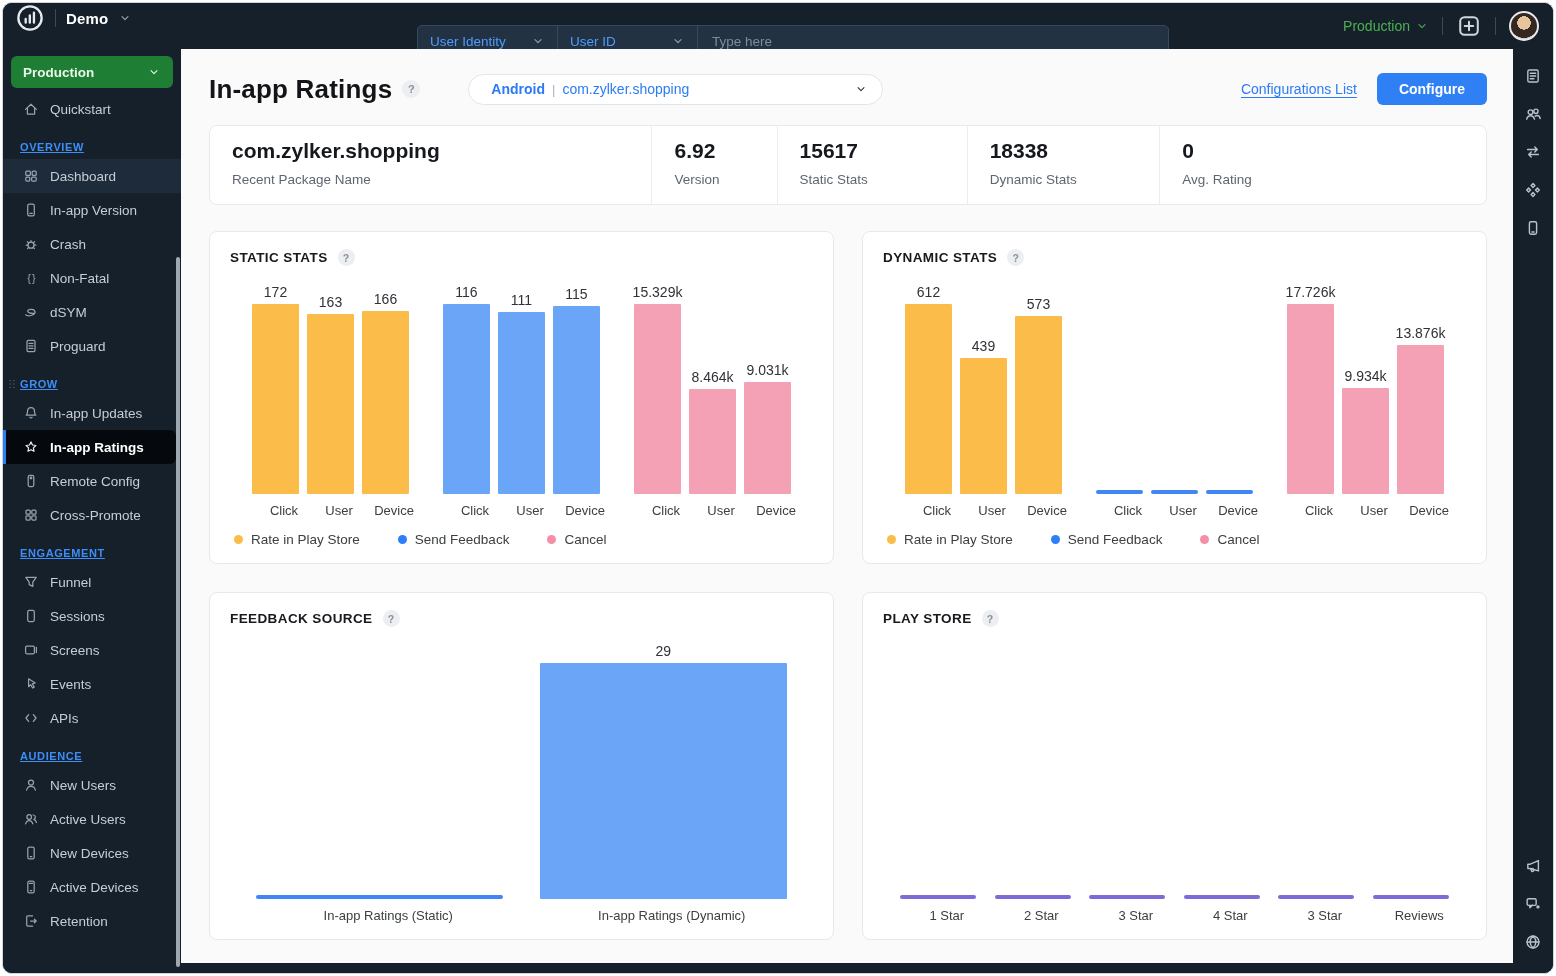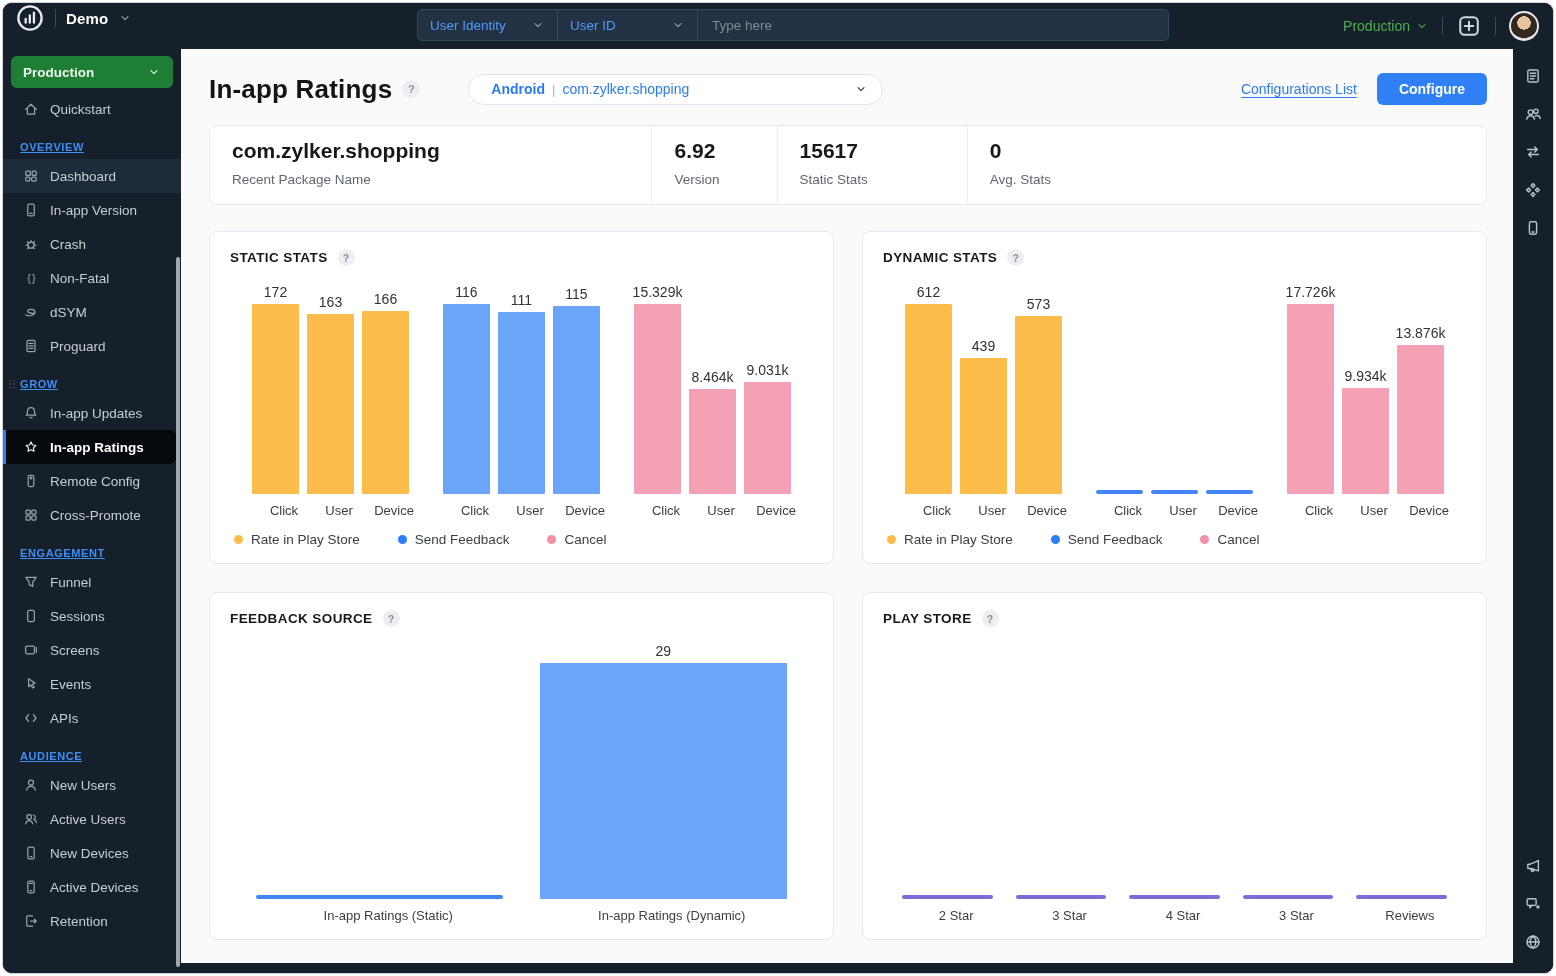--- a/index.html
+++ b/index.html
@@ -9,21 +9,21 @@
   
   .topbar { position:absolute; left:0; top:0; right:0; height:46px; background:#16202B; display:flex; align-items:flex-start; }
   .brand-zone { display:flex; align-items:center; gap:10px; padding-left:12px; }
   .logo { width:30px; height:30px; color:#e6eaee; }
   .logo svg { width:30px; height:30px; }
   .brand-divider { width:1px; height:18px; background:#3a4a5c; }
   .brand-name { color:#ffffff; font-size:15px; font-weight:700; letter-spacing:.2px; }
   .chev { width:14px; height:14px; color:#9aa6b2; }
   .chev svg { width:14px; height:14px; }
 
-  .search { position:absolute; left:414px; top:6px; width:752px; height:32px; background:#223243; border:1px solid #35495e; border-radius:5px; display:flex; align-items:center; overflow:hidden; }
+  .search { position:absolute; left:414px; top:22px; width:752px; height:32px; background:#223243; border:1px solid #35495e; border-radius:5px; display:flex; align-items:center; overflow:hidden; }
   .search-seg { display:flex; align-items:center; justify-content:space-between; width:140px; padding:0 12px; height:100%; border-right:1px solid #35495e; cursor:pointer; }
   .search-seg .lbl { color:#4e9bff; font-size:13.5px; }
   .search-input { flex:1; height:100%; background:transparent; border:none; outline:none; color:#c4b5fd; font-size:13.5px; padding:16px 14px; font-family:inherit; }
   .search-input::placeholder { color:#7e8c9a; }
 
   .top-right { position:absolute; right:14px; top:0; height:46px; display:flex; align-items:center; gap:13px; }
   .env-label { display:flex; align-items:center; gap:5px; color:#4CAF50; font-size:14px; cursor:pointer; }
   .env-label .chev { color:#4CAF50; }
   .tr-divider { width:1px; height:18px; background:#3a4a5c; }
   .plus-btn { width:26px; height:26px; color:#cfd6dd; cursor:pointer; }
@@ -427,23 +427,27 @@
         <div class="lab">Recent Package Name</div>
       </div>
       <div class="sum-cell c1">
         <div class="val">6.92</div>
         <div class="lab">Version</div>
       </div>
       <div class="sum-cell c2">
         <div class="val">15617</div>
         <div class="lab">Static Stats</div>
       </div>
+      <div class="sum-cell c3">
+        <div class="val">18338</div>
+        <div class="lab">Dynamic Stats</div>
+      </div>
       <div class="sum-cell c4">
         <div class="val">0</div>
-        <div class="lab">Avg. Stats</div>
+        <div class="lab">Avg. Rating</div>
       </div>
     </div>
 
     <div class="charts-grid">
       <section class="card">
         <div class="card-head">
           <h3>STATIC STATS</h3>
           <span class="help sm">?</span>
         </div>
         <div class="plot grouped" id="chart-0">
@@ -610,20 +614,25 @@
 
       <section class="card">
         <div class="card-head">
           <h3>PLAY STORE</h3>
           <span class="help sm">?</span>
         </div>
         <div class="plot simple narrowbars" id="chart-3">
             <div class="bar-cell">
               <div class="bar-value"></div>
               <div class="bar zero" style="background: rgb(124, 108, 217);"></div>
+              <div class="bar-cat">1 Star</div>
+            </div>
+            <div class="bar-cell">
+              <div class="bar-value"></div>
+              <div class="bar zero" style="background: rgb(124, 108, 217);"></div>
               <div class="bar-cat">2 Star</div>
             </div>
             <div class="bar-cell">
               <div class="bar-value"></div>
               <div class="bar zero" style="background: rgb(124, 108, 217);"></div>
               <div class="bar-cat">3 Star</div>
             </div>
             <div class="bar-cell">
               <div class="bar-value"></div>
               <div class="bar zero" style="background: rgb(124, 108, 217);"></div>

